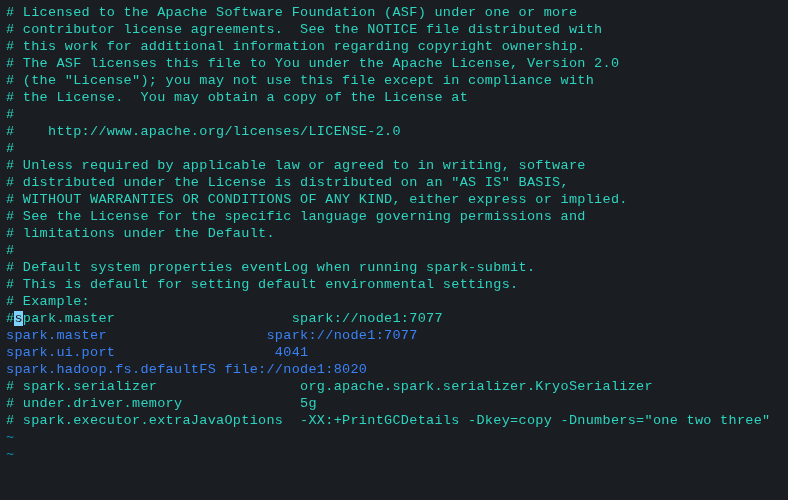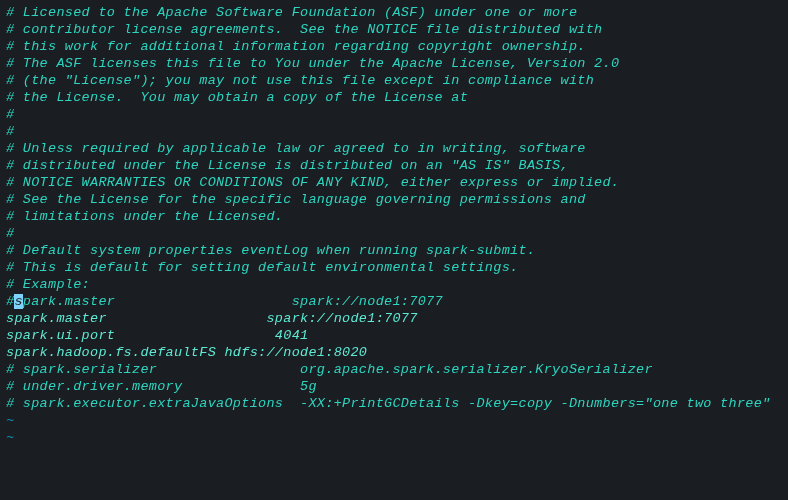--- a/index.html
+++ b/index.html
@@ -1,39 +1,38 @@
 <!DOCTYPE html>
 <html><head>
   <meta charset="utf-8">
   <style>
     * {
       margin: 0;
       padding: 0;
       box-sizing: border-box;
-      font-style: italic;
     }
     body {
       background: #1a1d21;
       font-family: 'Consolas', 'Monaco', 'Courier New', monospace;
       font-size: 13.5px;
       line-height: 17px;
       padding: 4px 6px;
       width: 788px;
       height: 500px;
       overflow: hidden;
       letter-spacing: 0.3px;
     }
     .line {
       white-space: pre;
     }
     .comment {
       color: #2dd4bf;
     }
     .config {
-      color: #5eead4;
+      color: #3b82f6;
     }
     .cursor-line {
       color: #2dd4bf;
     }
     .cursor {
       background: #7dd3fc;
       color: #1a1d21;
     }
     .tilde {
       color: #0891b2;
@@ -43,34 +42,35 @@
 <body>
 
 <div>
   <div class="line comment"># Licensed to the Apache Software Foundation (ASF) under one or more</div>
   <div class="line comment"># contributor license agreements.  See the NOTICE file distributed with</div>
   <div class="line comment"># this work for additional information regarding copyright ownership.</div>
   <div class="line comment"># The ASF licenses this file to You under the Apache License, Version 2.0</div>
   <div class="line comment"># (the "License"); you may not use this file except in compliance with</div>
   <div class="line comment"># the License.  You may obtain a copy of the License at</div>
   <div class="line comment">#</div>
+  <div class="line comment">#    http://www.apache.org/licenses/LICENSE-2.0</div>
   <div class="line comment">#</div>
   <div class="line comment"># Unless required by applicable law or agreed to in writing, software</div>
   <div class="line comment"># distributed under the License is distributed on an "AS IS" BASIS,</div>
-  <div class="line comment"># NOTICE WARRANTIES OR CONDITIONS OF ANY KIND, either express or implied.</div>
+  <div class="line comment"># WITHOUT WARRANTIES OR CONDITIONS OF ANY KIND, either express or implied.</div>
   <div class="line comment"># See the License for the specific language governing permissions and</div>
-  <div class="line comment"># limitations under the Licensed.</div>
+  <div class="line comment"># limitations under the Default.</div>
   <div class="line comment">#</div>
   <div class="line"></div>
   <div class="line comment"># Default system properties eventLog when running spark-submit.</div>
   <div class="line comment"># This is default for setting default environmental settings.</div>
   <div class="line"></div>
   <div class="line comment"># Example:</div>
   <div class="line cursor-line"><span>#</span><span class="cursor">s</span><span>park.master                     spark://node1:7077</span></div>
   <div class="line config">spark.master                   spark://node1:7077</div>
   <div class="line config">spark.ui.port                   4041</div>
-  <div class="line config">spark.hadoop.fs.defaultFS hdfs://node1:8020</div>
+  <div class="line config">spark.hadoop.fs.defaultFS file://node1:8020</div>
   <div class="line comment"># spark.serializer                 org.apache.spark.serializer.KryoSerializer</div>
   <div class="line comment"># under.driver.memory              5g</div>
   <div class="line comment"># spark.executor.extraJavaOptions  -XX:+PrintGCDetails -Dkey=copy -Dnumbers="one two three"</div>
   <div class="line tilde">~</div>
   <div class="line tilde">~</div>
 </div>
 
 </body></html>

